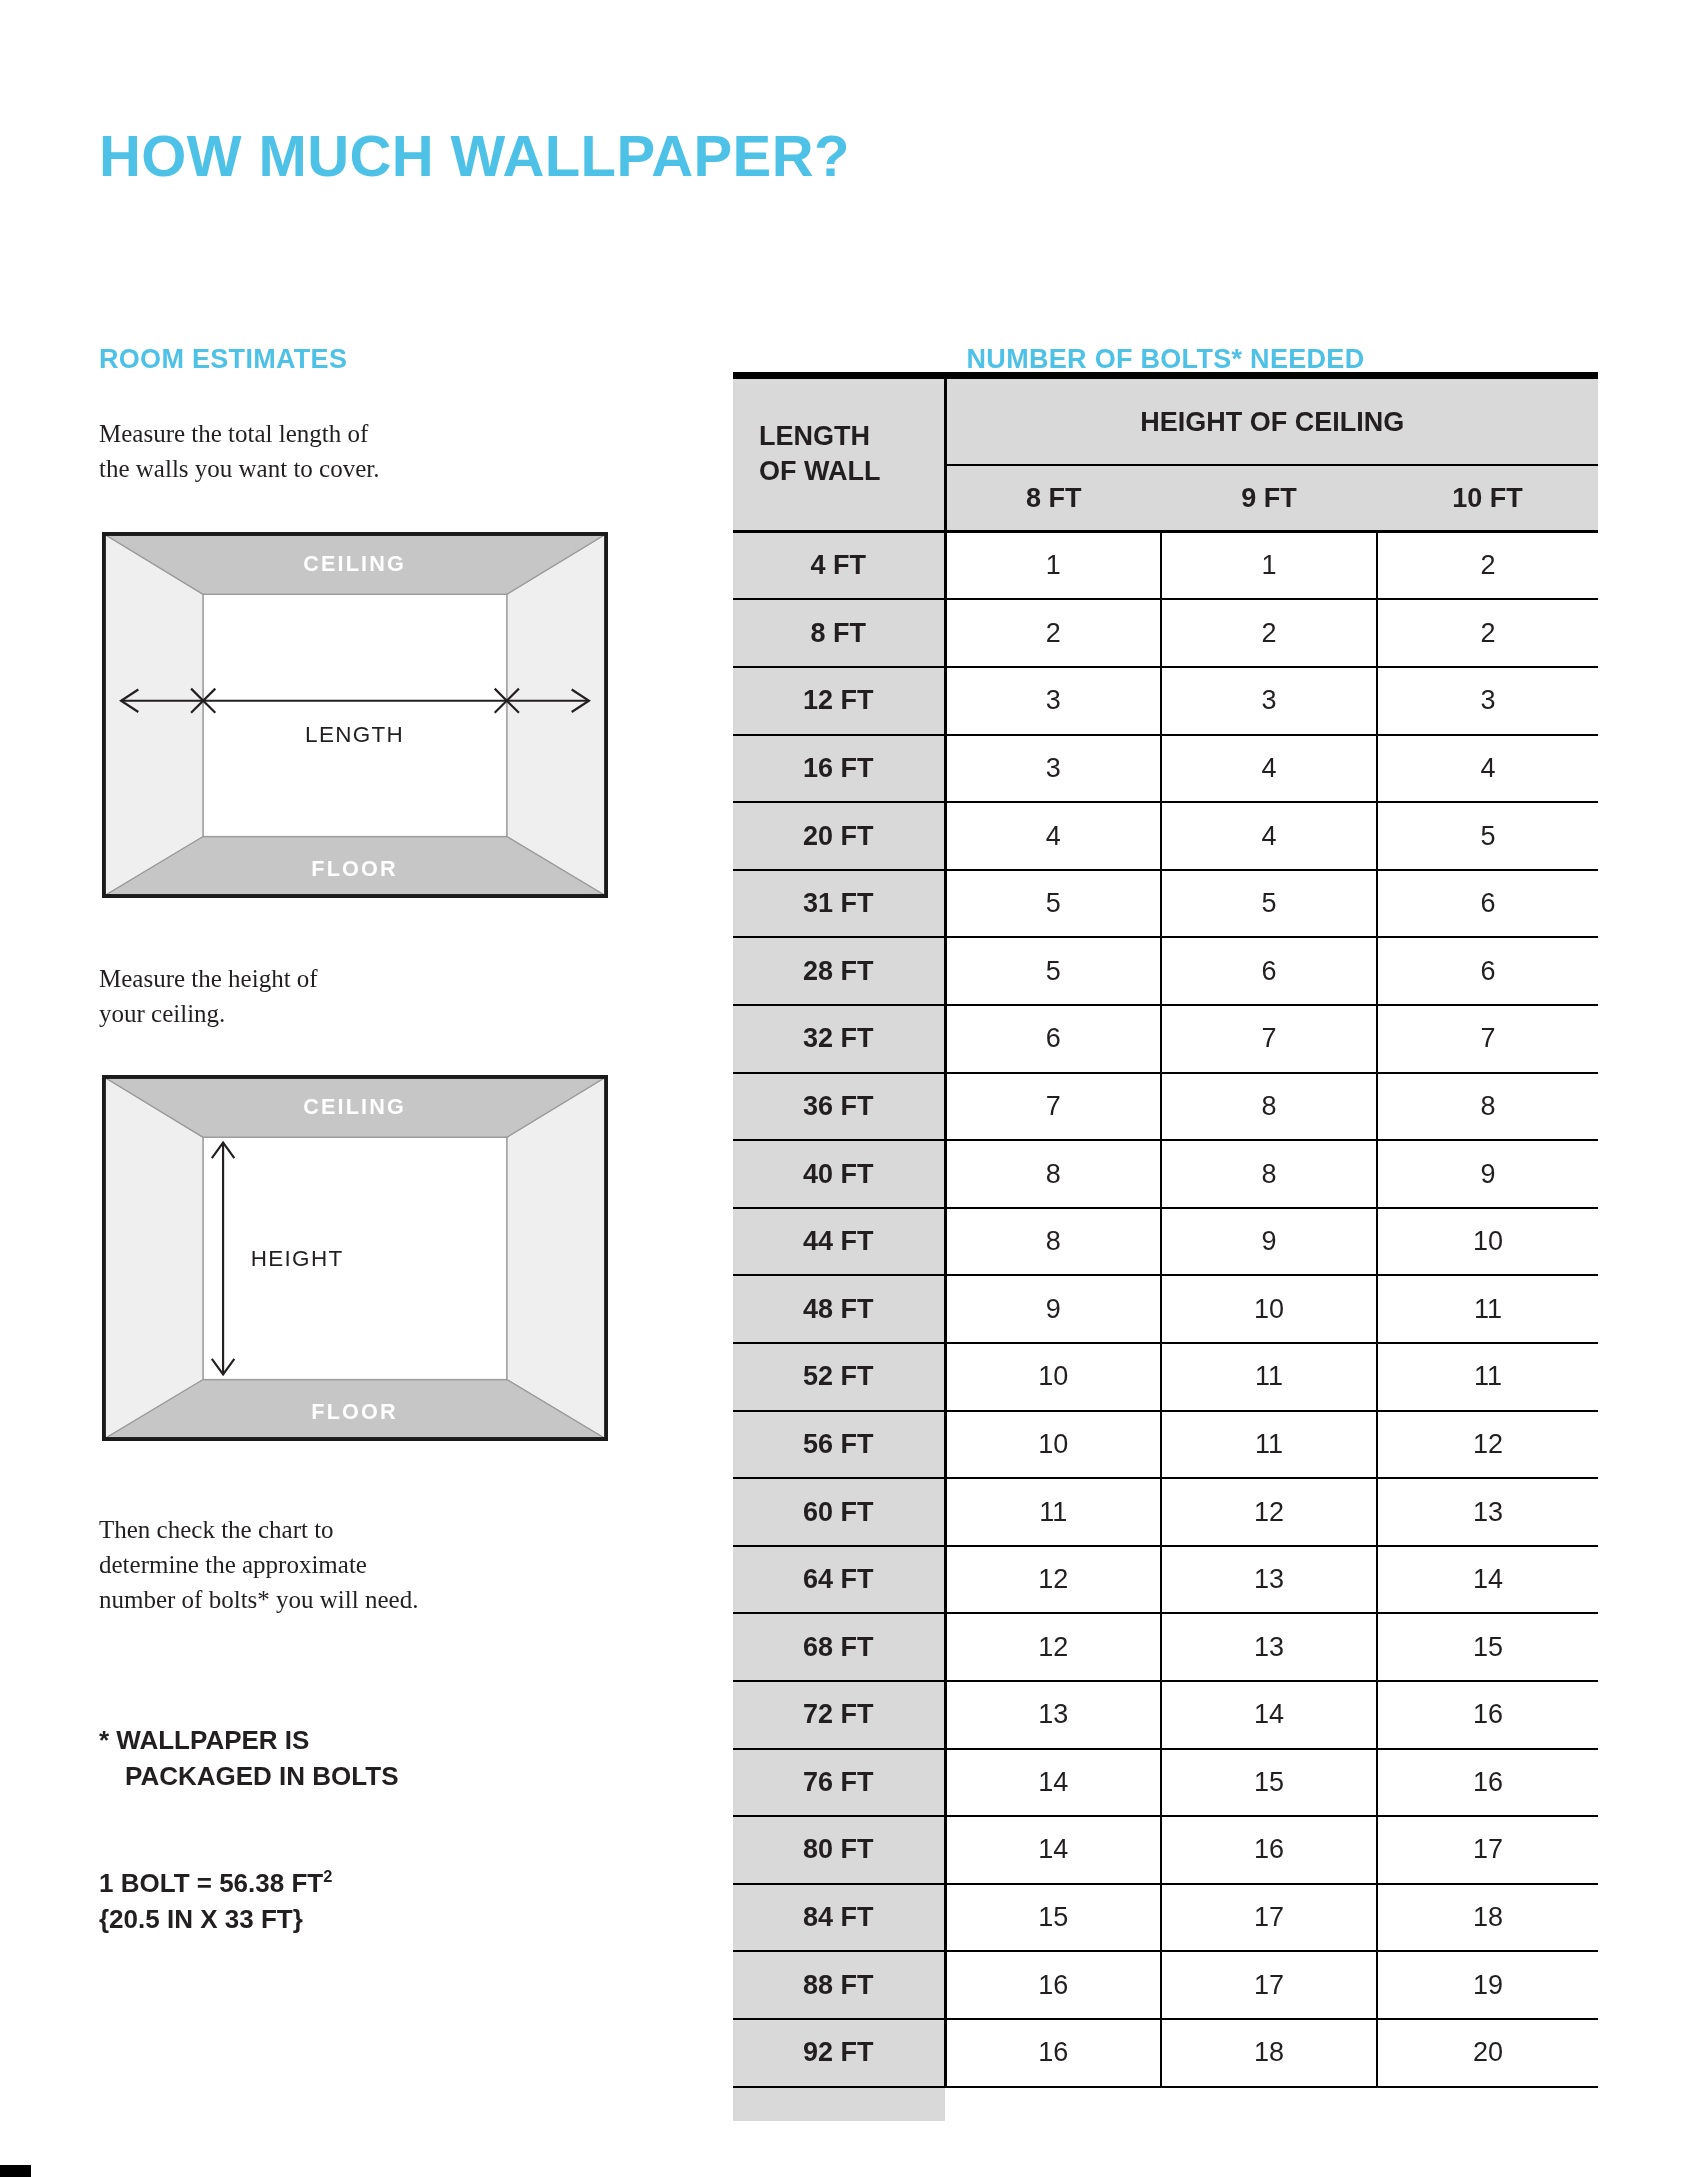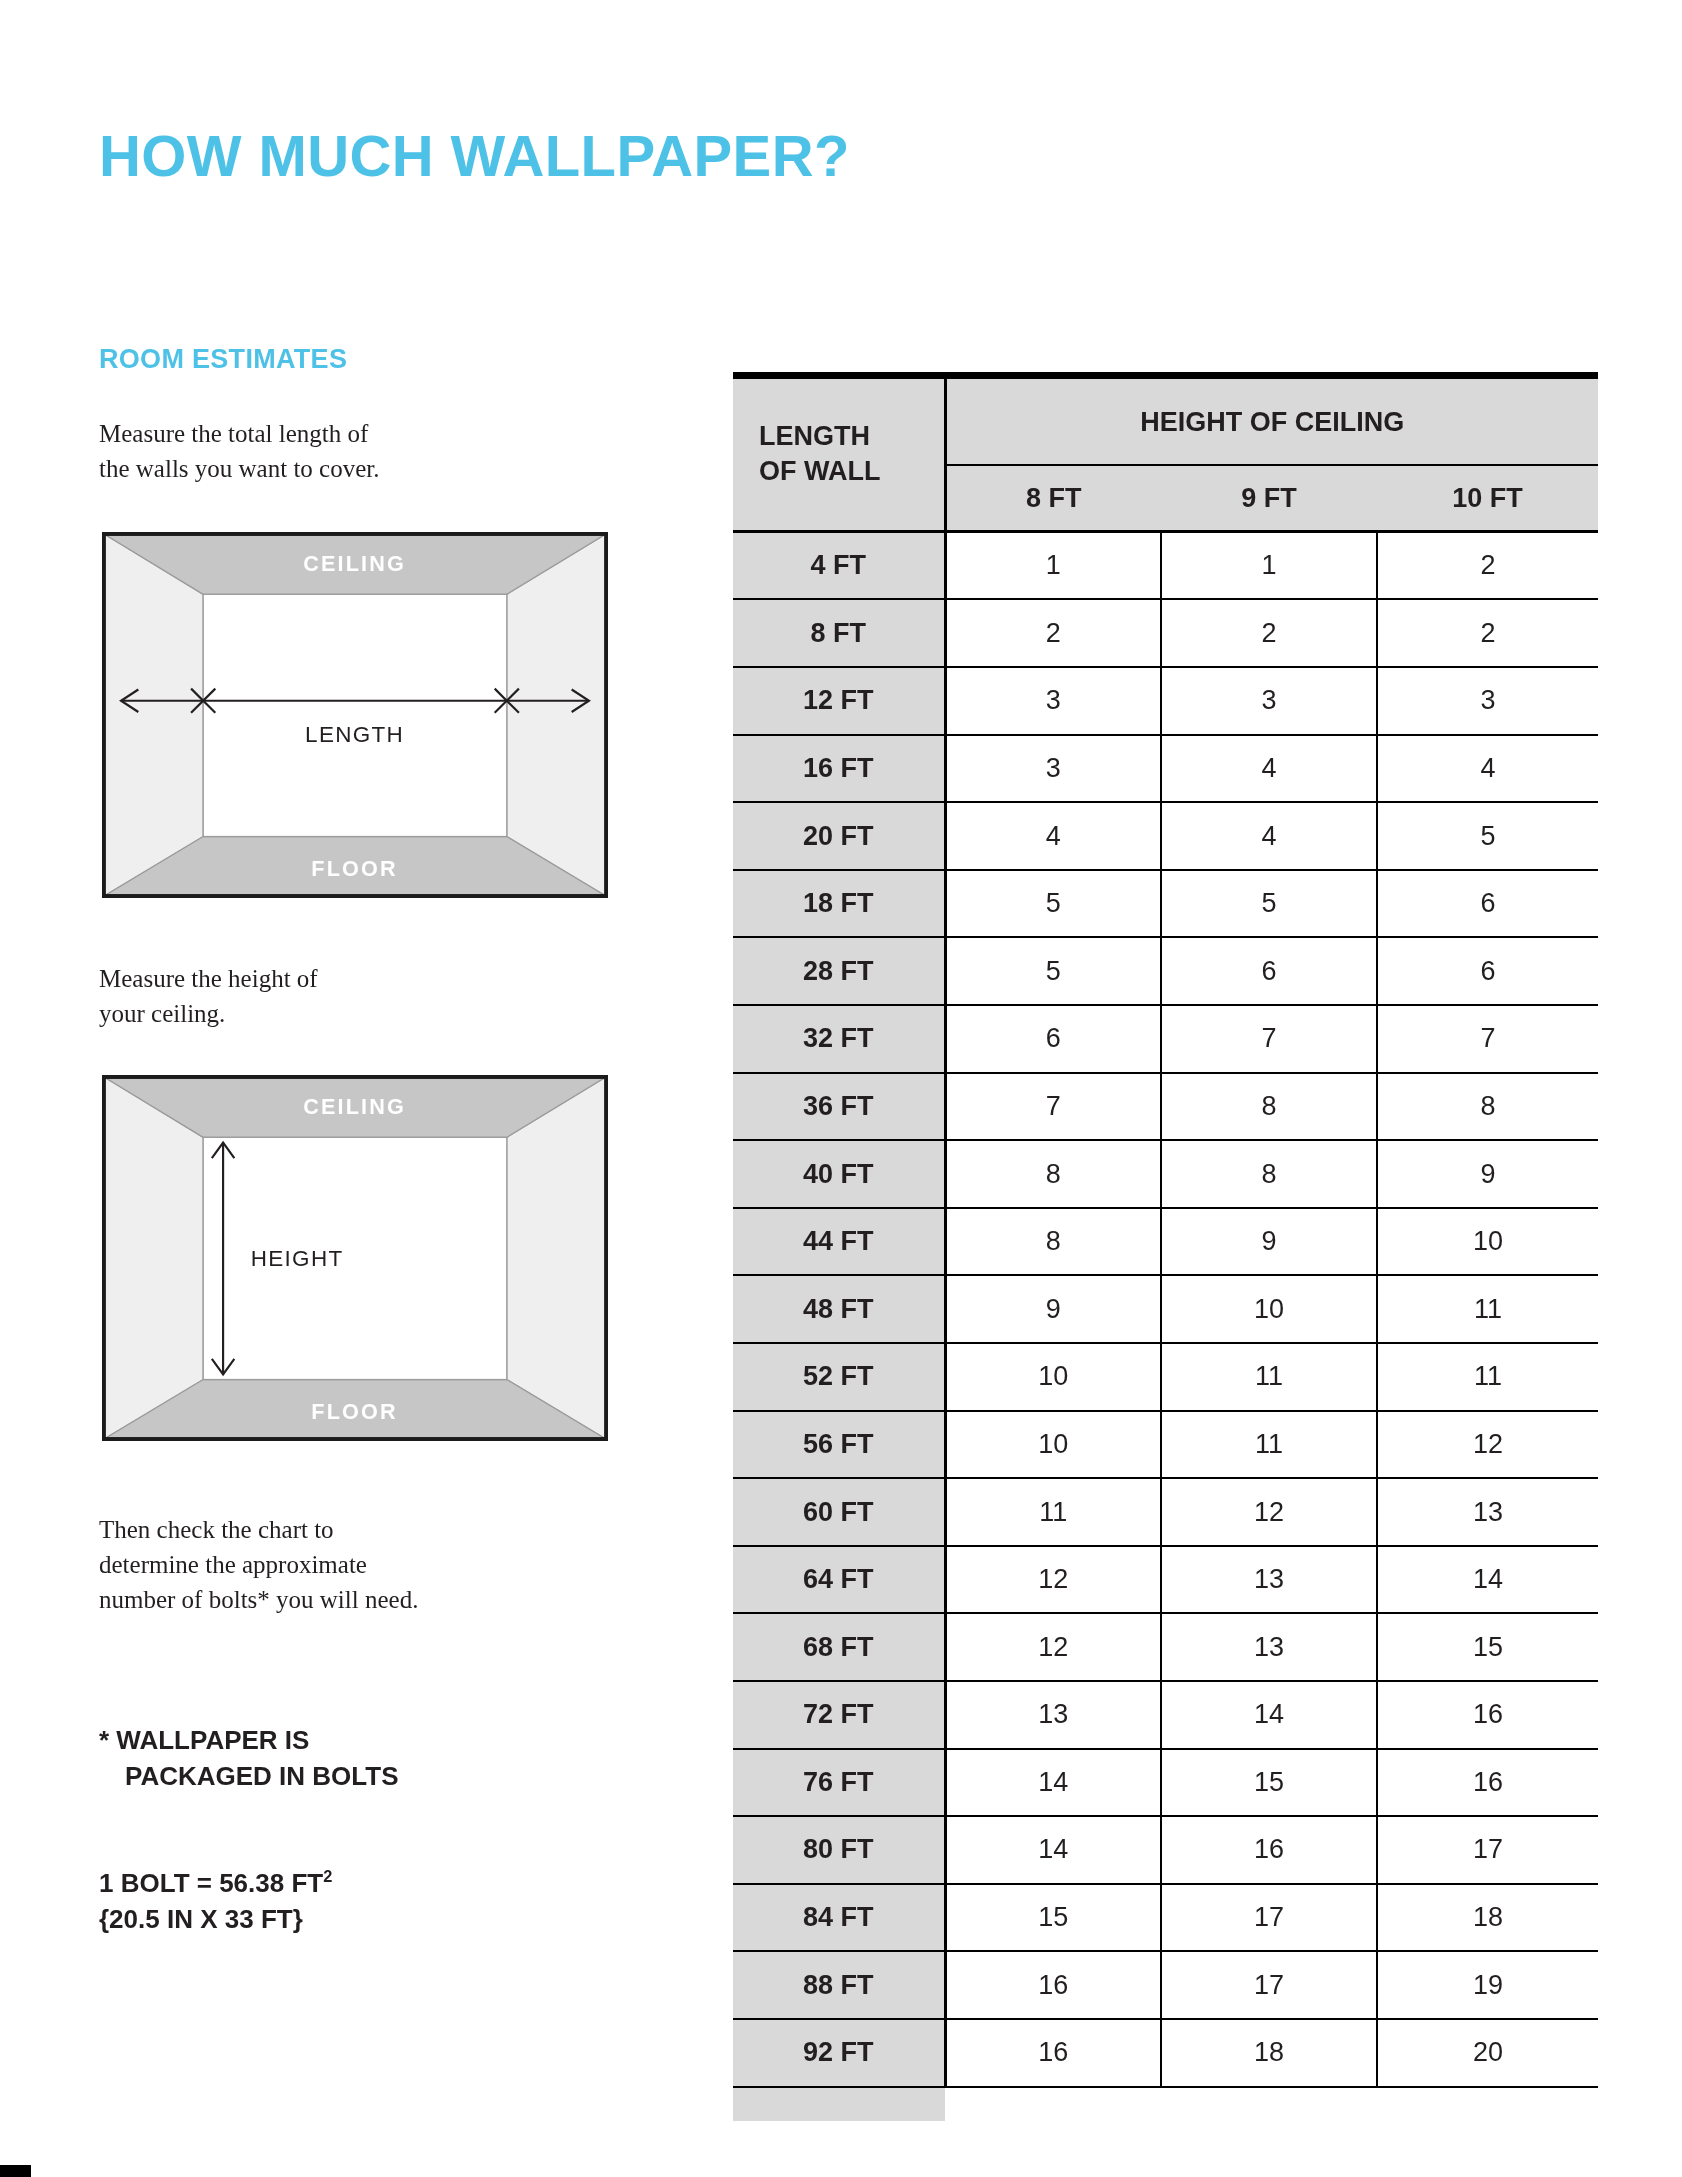--- a/index.html
+++ b/index.html
@@ -151,20 +151,21 @@
   <div class="footnote">
     <div>* WALLPAPER IS</div>
     <div class="indent">PACKAGED IN BOLTS</div>
   </div>
 
   <div class="bolt-spec">
     <div><span>1 BOLT = 56.38 FT</span><sup>2</sup></div>
     <div>{20.5 IN X 33 FT}</div>
   </div>
 
+  <h2 class="table-heading">NUMBER OF BOLTS* NEEDED</h2>
 
   <div class="table-wrap">
     <table class="bolts">
       <colgroup>
           <col class="c1">
           <col class="c2">
           <col class="c3">
           <col class="c4">
         </colgroup>
       <thead>
@@ -204,21 +205,21 @@
             <td>4</td>
             <td>4</td>
           </tr>
         <tr>
             <th class="c-len">20 FT</th>
             <td>4</td>
             <td>4</td>
             <td>5</td>
           </tr>
         <tr>
-            <th class="c-len">18 FT</th>
+            <th class="c-len">31 FT</th>
             <td>5</td>
             <td>5</td>
             <td>6</td>
           </tr>
         <tr>
             <th class="c-len">28 FT</th>
             <td>5</td>
             <td>6</td>
             <td>6</td>
           </tr>

